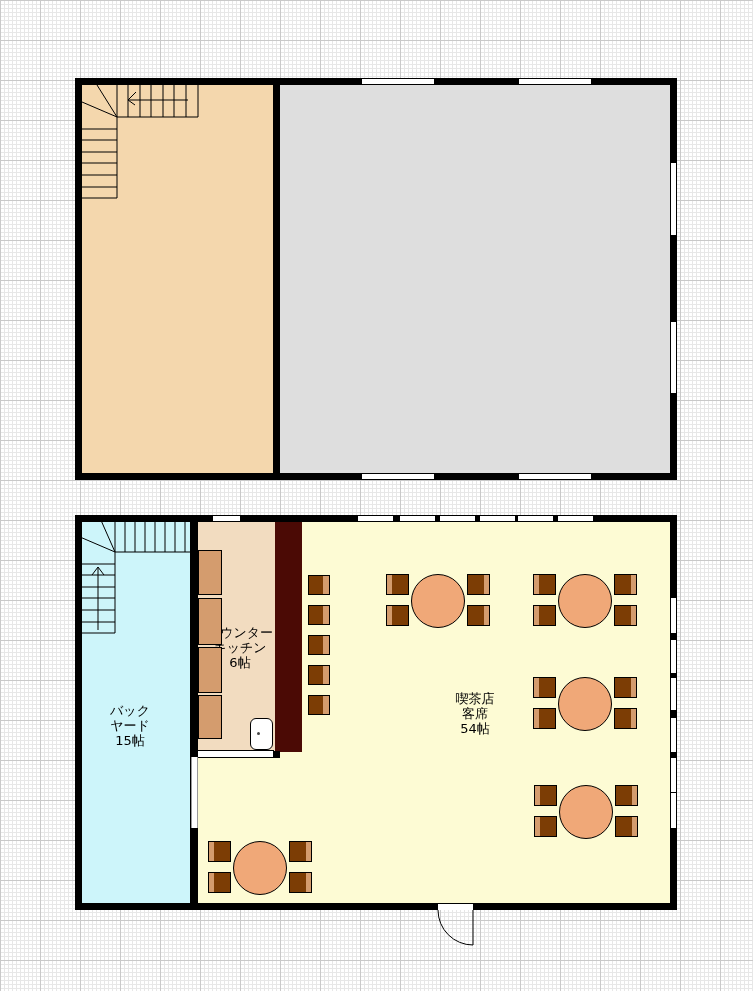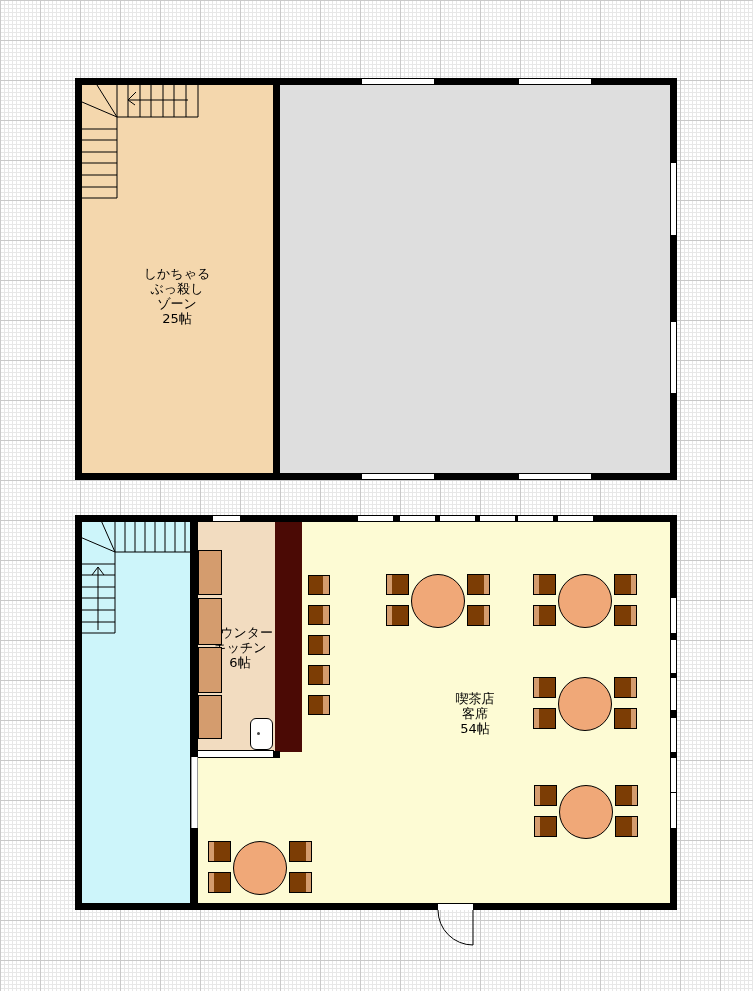--- a/index.html
+++ b/index.html
@@ -42,38 +42,37 @@
 </style>
 </head>
 <body>
 
 <div id="canvas">
 
   <div class="wall" style="left:75px;top:78px;width:602px;height:402px"></div>
   <div class="room zone" style="left:82px;top:85px;width:191px;height:388px"></div>
   <div class="room stage" style="left:280px;top:85px;width:390px;height:388px"></div>
 
-  <div class="label" style="left:97px;top:266px">
-    <div>しかちゃる</div>
-    <div>ぶっ殺し</div>
-    <div>ゾーン</div>
-    <div>25帖</div>
-  </div>
 
   <div class="wall" style="left:75px;top:515px;width:602px;height:395px"></div>
   <div class="room backyard" style="left:82px;top:522px;width:108px;height:381px"></div>
   <div class="room cafe" style="left:198px;top:522px;width:472px;height:381px"></div>
   <div class="room kitchen" style="left:198px;top:522px;width:77px;height:229px"></div>
   <div class="counter-bar" style="left:275px;top:522px;width:27px;height:230px"></div>
   <div class="pass-band" style="left:198px;top:750px;width:76px;height:8px"></div>
   <div class="black-square" style="left:273px;top:751px;width:7px;height:7px"></div>
   <div class="appliance" style="left:250px;top:718px;width:23px;height:32px">
       <div class="dot"></div>
     </div>
 
+  <div class="label" style="left:50px;top:703px">
+    <div>バック</div>
+    <div>ヤード</div>
+    <div>15帖</div>
+  </div>
   <div class="label" style="left:160px;top:625px">
     <div>カウンター</div>
     <div>キッチン</div>
     <div>6帖</div>
   </div>
   <div class="label" style="left:395px;top:691px">
     <div>喫茶店</div>
     <div>客席</div>
     <div>54帖</div>
   </div>

